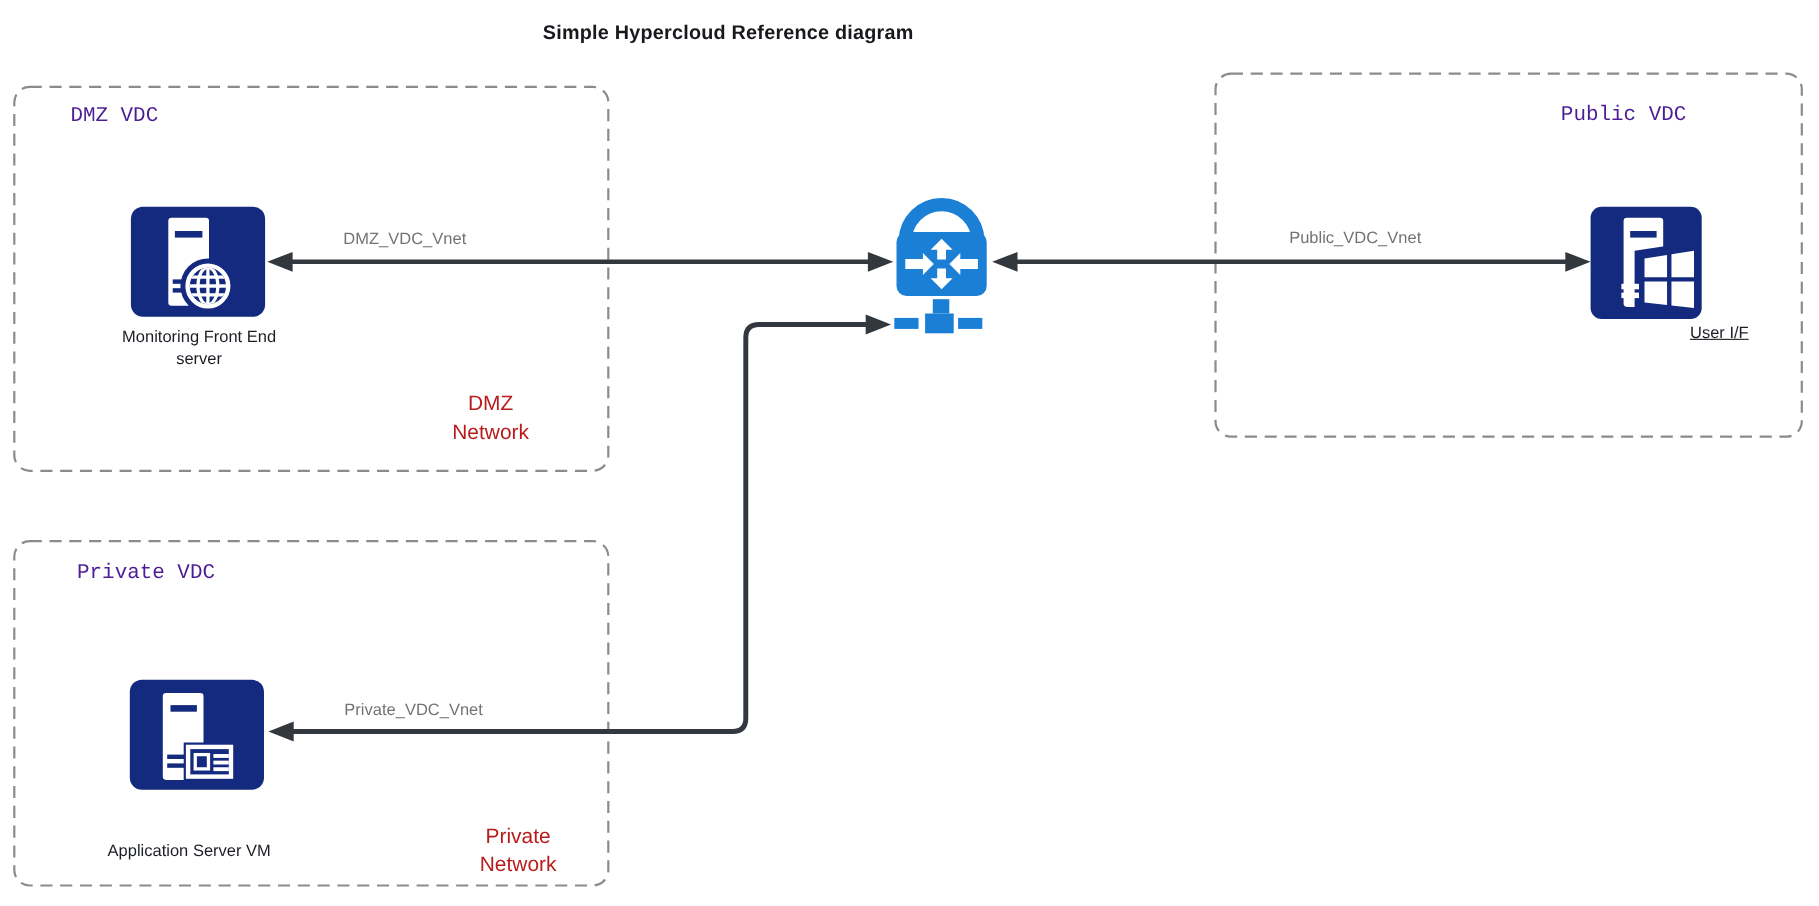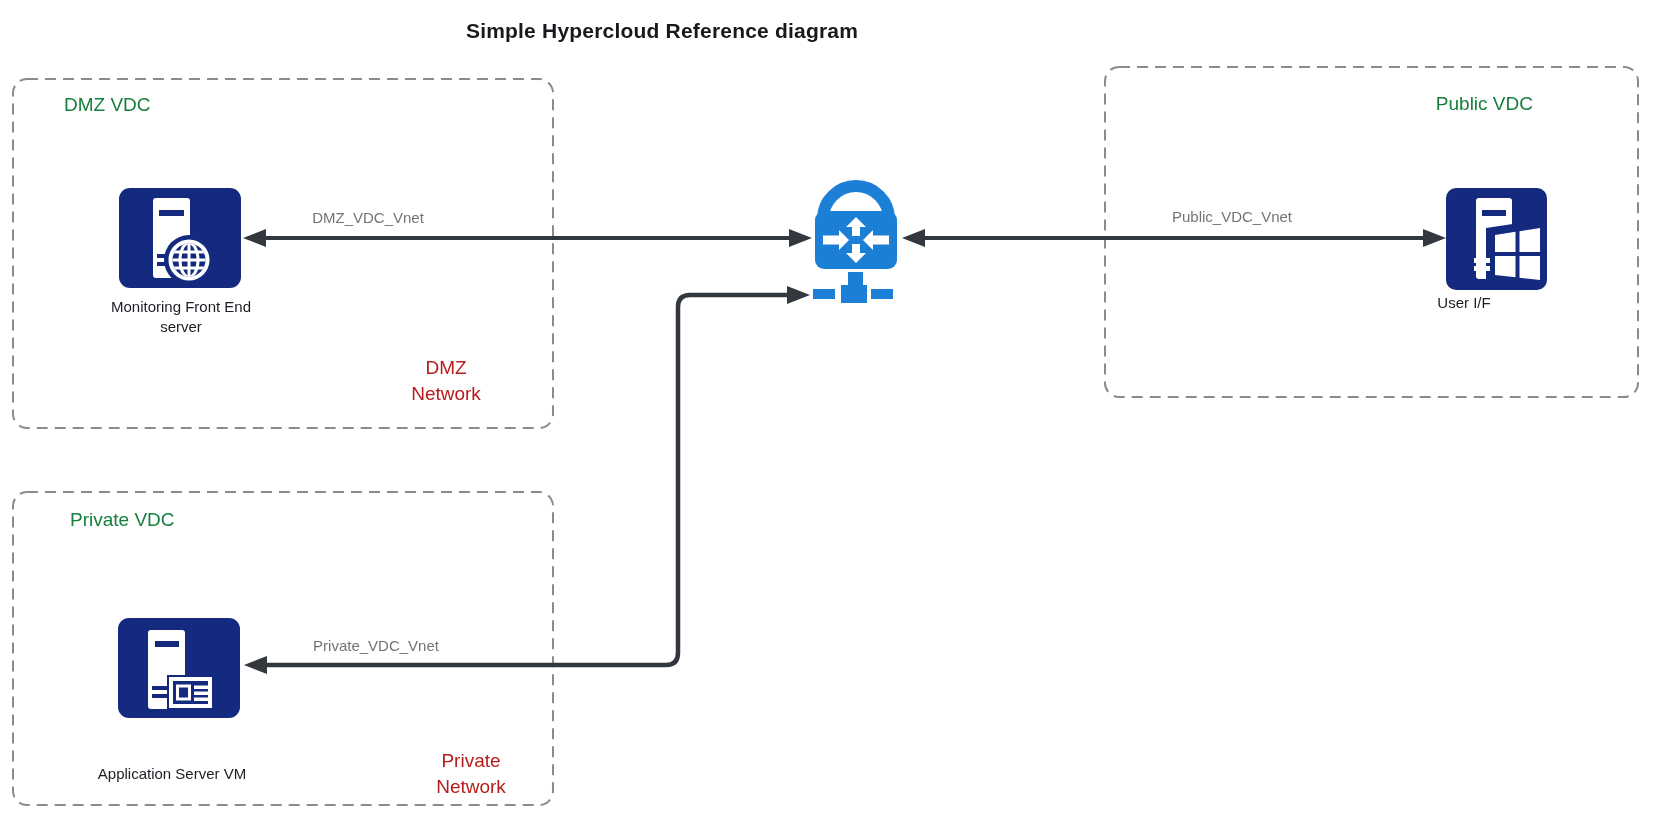--- a/index.html
+++ b/index.html
@@ -8,29 +8,30 @@
     width: 1654px;
     height: 824px;
     background: #ffffff;
     font-family: "Liberation Sans", sans-serif;
     overflow: hidden;
   }
   .abs { position: absolute; }
   .diagram-title {
     left: 0; top: 19px; width: 1324px;
     text-align: center;
-    font-size: 21px;
+    font-size: 18px;
     font-weight: bold;
     color: #17191d;
     letter-spacing: 0.2px;
   }
   .zone-title {
     font-size: 19px;
-    color: #15803d;
+    color: #4c1d95;
     white-space: nowrap;
+    font-family: Liberation Mono, monospace;
   }
   .zone-title.right { text-align: right; }
   .net-label {
     font-size: 19px;
     color: #b91c1c;
     text-align: center;
     line-height: 26px;
   }
   .node-label {
     font-size: 15px;
@@ -154,19 +155,19 @@
   <div class="abs net-label" style="left:401px; top:748px; width:140px;">
     <div>Private</div>
     <div>Network</div>
   </div>
 
   <div class="abs node-label" style="left:71px; top:297px; width:220px;">
     <div>Monitoring Front End</div>
     <div>server</div>
   </div>
   <div class="abs node-label" style="left:62px; top:729px; width:220px;margin-top:35px;">Application Server VM</div>
-  <div class="abs node-label" style="left:1384px; top:293px; width:160px;">User I/F</div>
+  <div class="abs node-label" style="left:1483px; top:293px; width:160px;text-decoration:underline;">User I/F</div>
 
   <div class="abs conn-label" style="left:278px; top:209px; width:180px;">DMZ_VDC_Vnet</div>
   <div class="abs conn-label" style="left:1142px; top:208px; width:180px;">Public_VDC_Vnet</div>
   <div class="abs conn-label" style="left:286px; top:637px; width:180px;">Private_VDC_Vnet</div>
 
 </div>
 
 </body></html>

